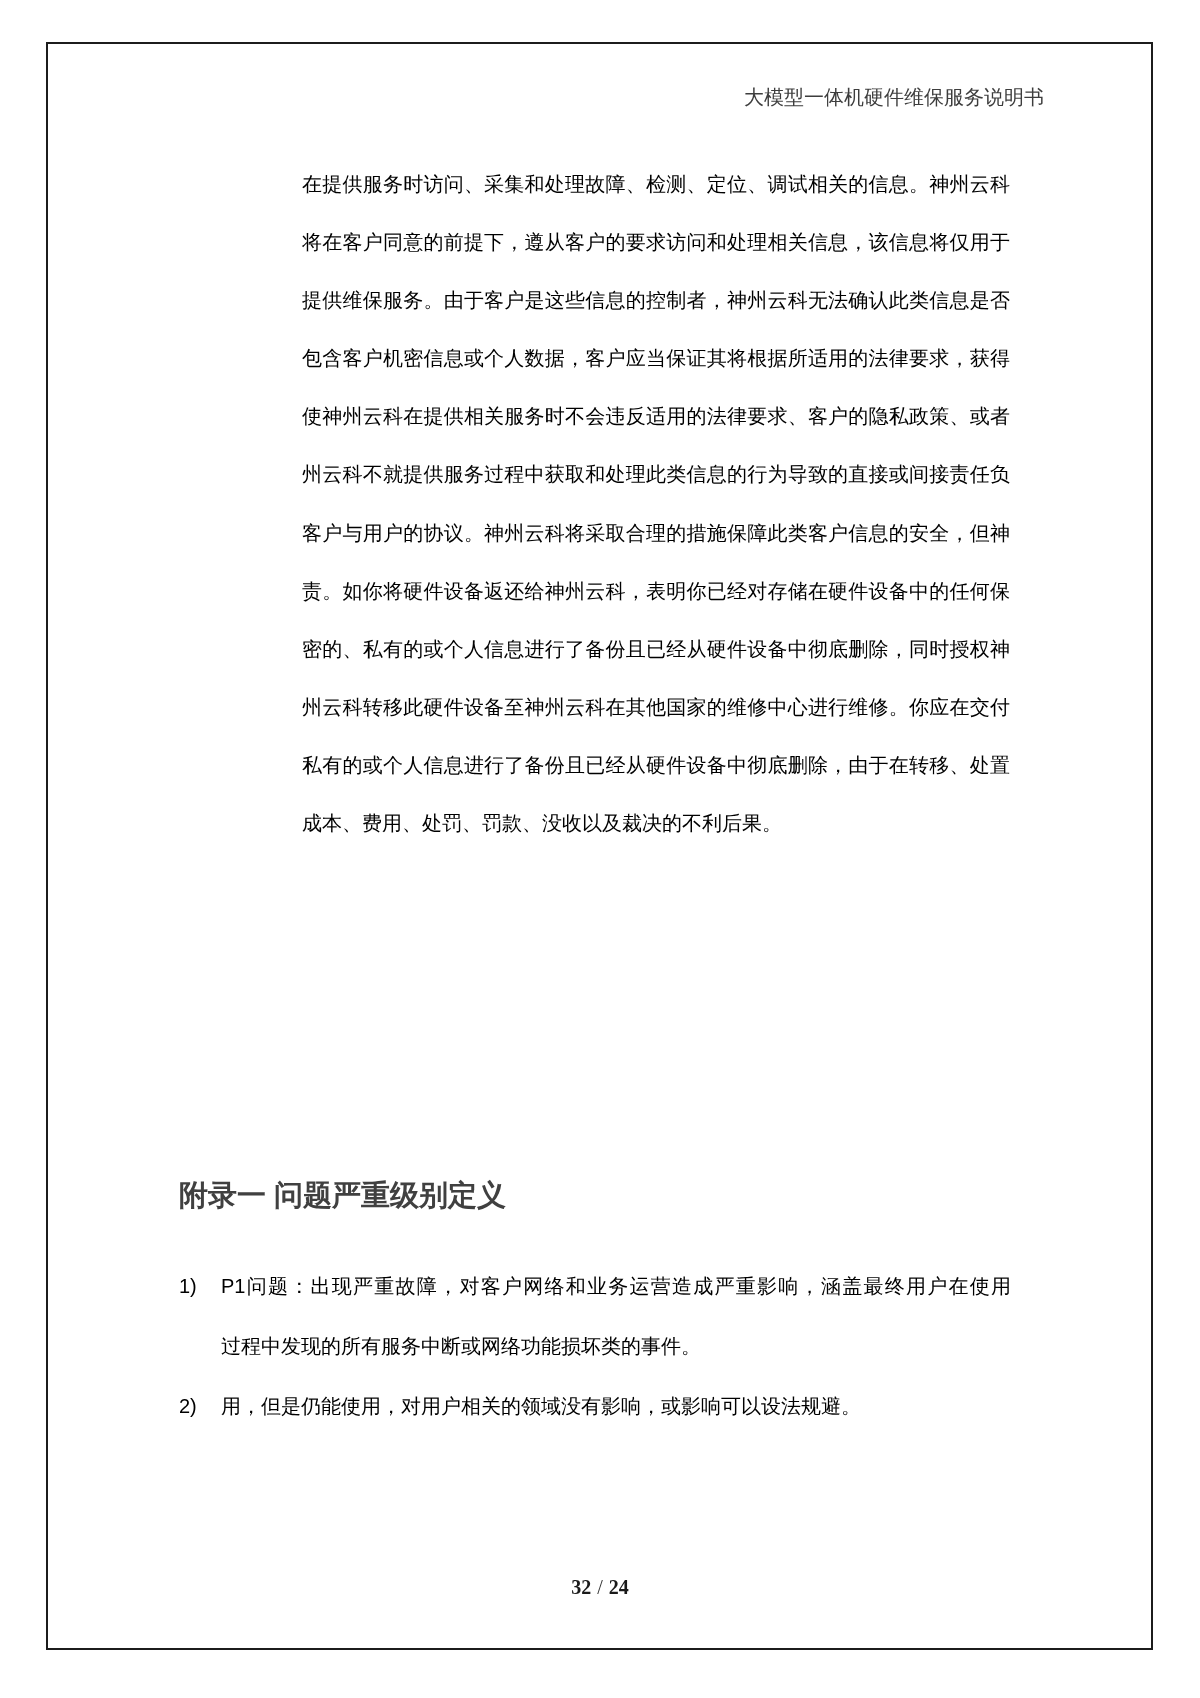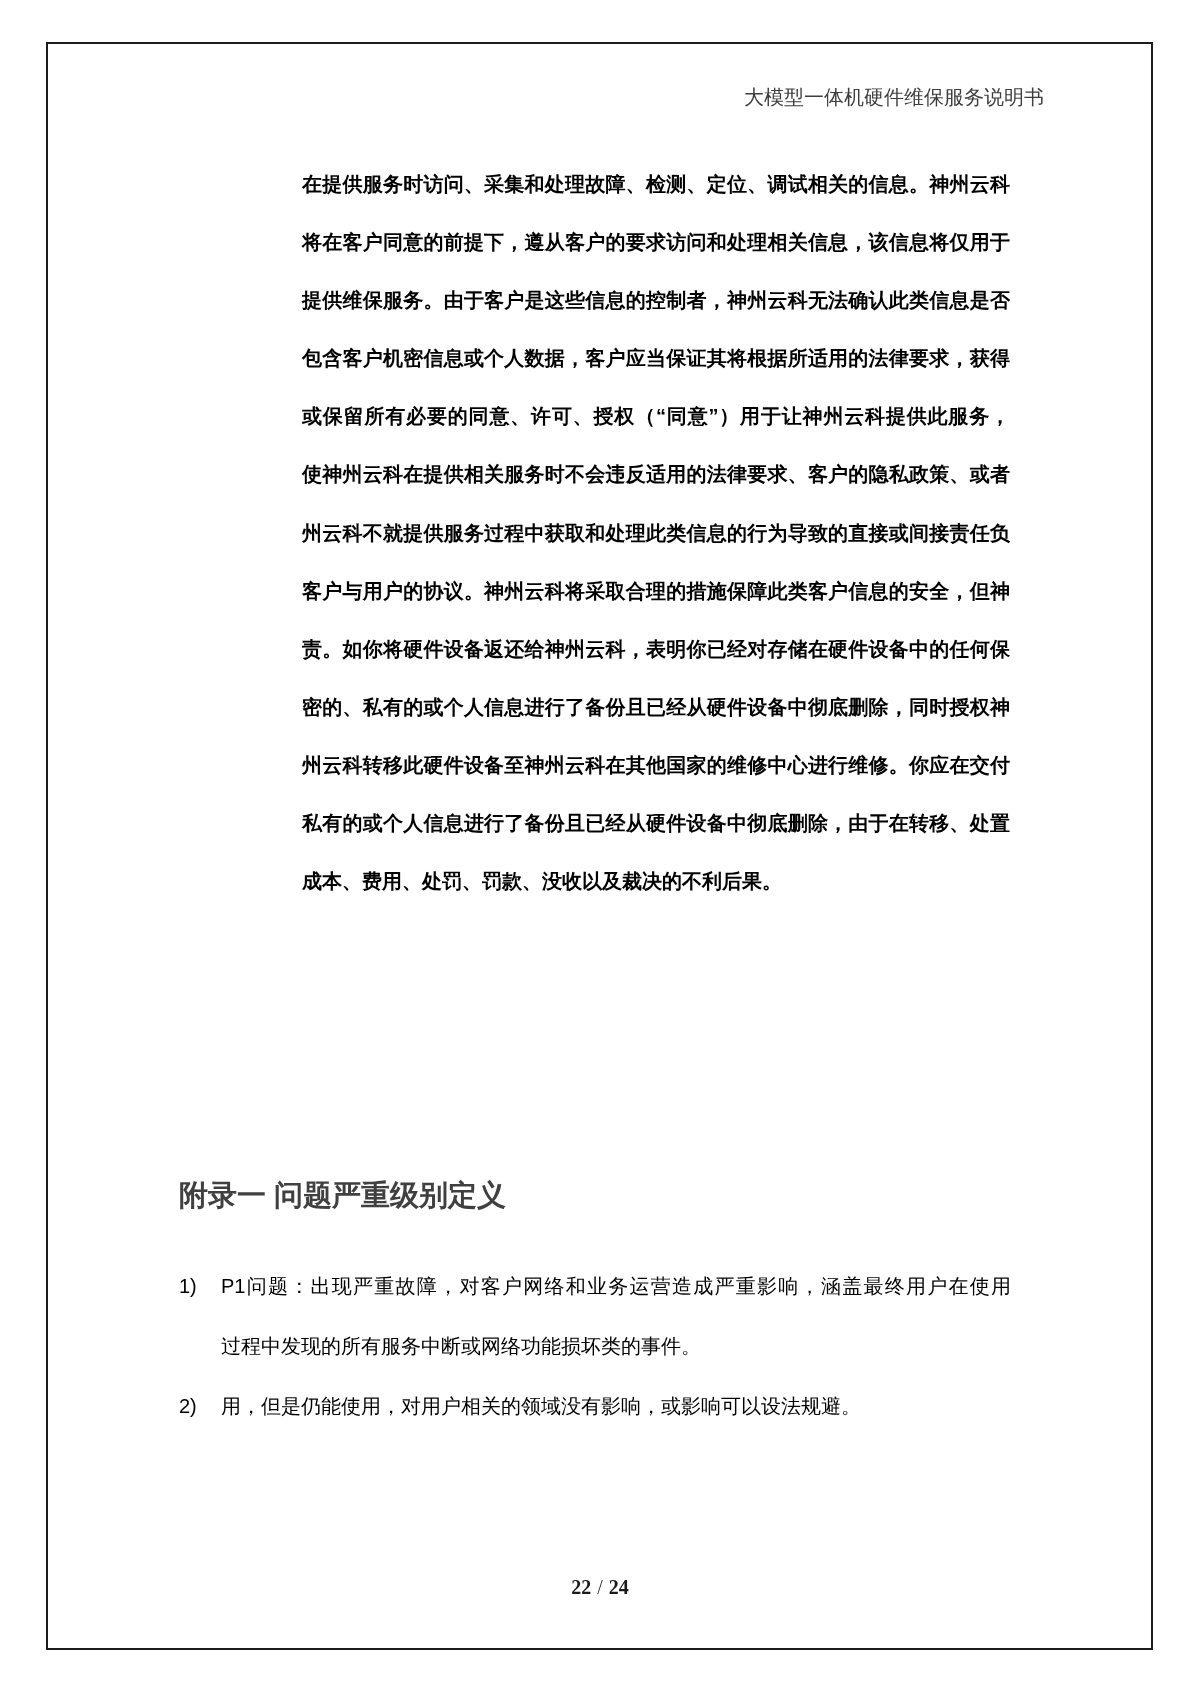--- a/index.html
+++ b/index.html
@@ -23,21 +23,20 @@
     left: 744px; top: 84px;
     font-family: "Liberation Serif", serif;
     font-size: 20px;
     color: #3d3d3d;
     white-space: nowrap;
   }
   .para {
     position: absolute;
     left: 302px; top: 155px;
     width: 708px;
-    font-weight: bold;
   }
   .jline {
     height: 58.1px;
     line-height: 58.1px;
     font-size: 20px;
     text-align: justify;
     text-align-last: justify;
     text-justify: inter-character;
     white-space: nowrap;
     overflow: visible;
@@ -94,21 +93,20 @@
 
   <div class="page-border"></div>
 
   <div class="page-header">大模型一体机硬件维保服务说明书</div>
 
   <div class="para">
     <div class="jline">在提供服务时访问、采集和处理故障、检测、定位、调试相关的信息。神州云科</div>
     <div class="jline">将在客户同意的前提下，遵从客户的要求访问和处理相关信息，该信息将仅用于</div>
     <div class="jline">提供维保服务。由于客户是这些信息的控制者，神州云科无法确认此类信息是否</div>
     <div class="jline">包含客户机密信息或个人数据，客户应当保证其将根据所适用的法律要求，获得</div>
-    <div class="jline">或保留所有必要的同意、许可、授权（“同意”）用于让神州云科提供此服务，</div>
     <div class="jline">使神州云科在提供相关服务时不会违反适用的法律要求、客户的隐私政策、或者</div>
     <div class="jline">州云科不就提供服务过程中获取和处理此类信息的行为导致的直接或间接责任负</div>
     <div class="jline">客户与用户的协议。神州云科将采取合理的措施保障此类客户信息的安全，但神</div>
     <div class="jline">责。如你将硬件设备返还给神州云科，表明你已经对存储在硬件设备中的任何保</div>
     <div class="jline">密的、私有的或个人信息进行了备份且已经从硬件设备中彻底删除，同时授权神</div>
     <div class="jline">州云科转移此硬件设备至神州云科在其他国家的维修中心进行维修。你应在交付</div>
     <div class="jline">私有的或个人信息进行了备份且已经从硬件设备中彻底删除，由于在转移、处置</div>
     <div class="jline last">成本、费用、处罚、罚款、没收以及裁决的不利后果。</div>
   </div>
 
@@ -124,16 +122,16 @@
     </div>
     <div class="list-item">
       <span class="list-num">2)</span>
       <div class="list-text">
         <div class="jline last">用，但是仍能使用，对用户相关的领域没有影响，或影响可以设法规避。</div>
       </div>
     </div>
   </div>
 
   <div class="page-footer">
-    <span>22</span><span class="sep">/</span><span>24</span>
+    <span>32</span><span class="sep">/</span><span>24</span>
   </div>
 
 </div>
 
 </body></html>

